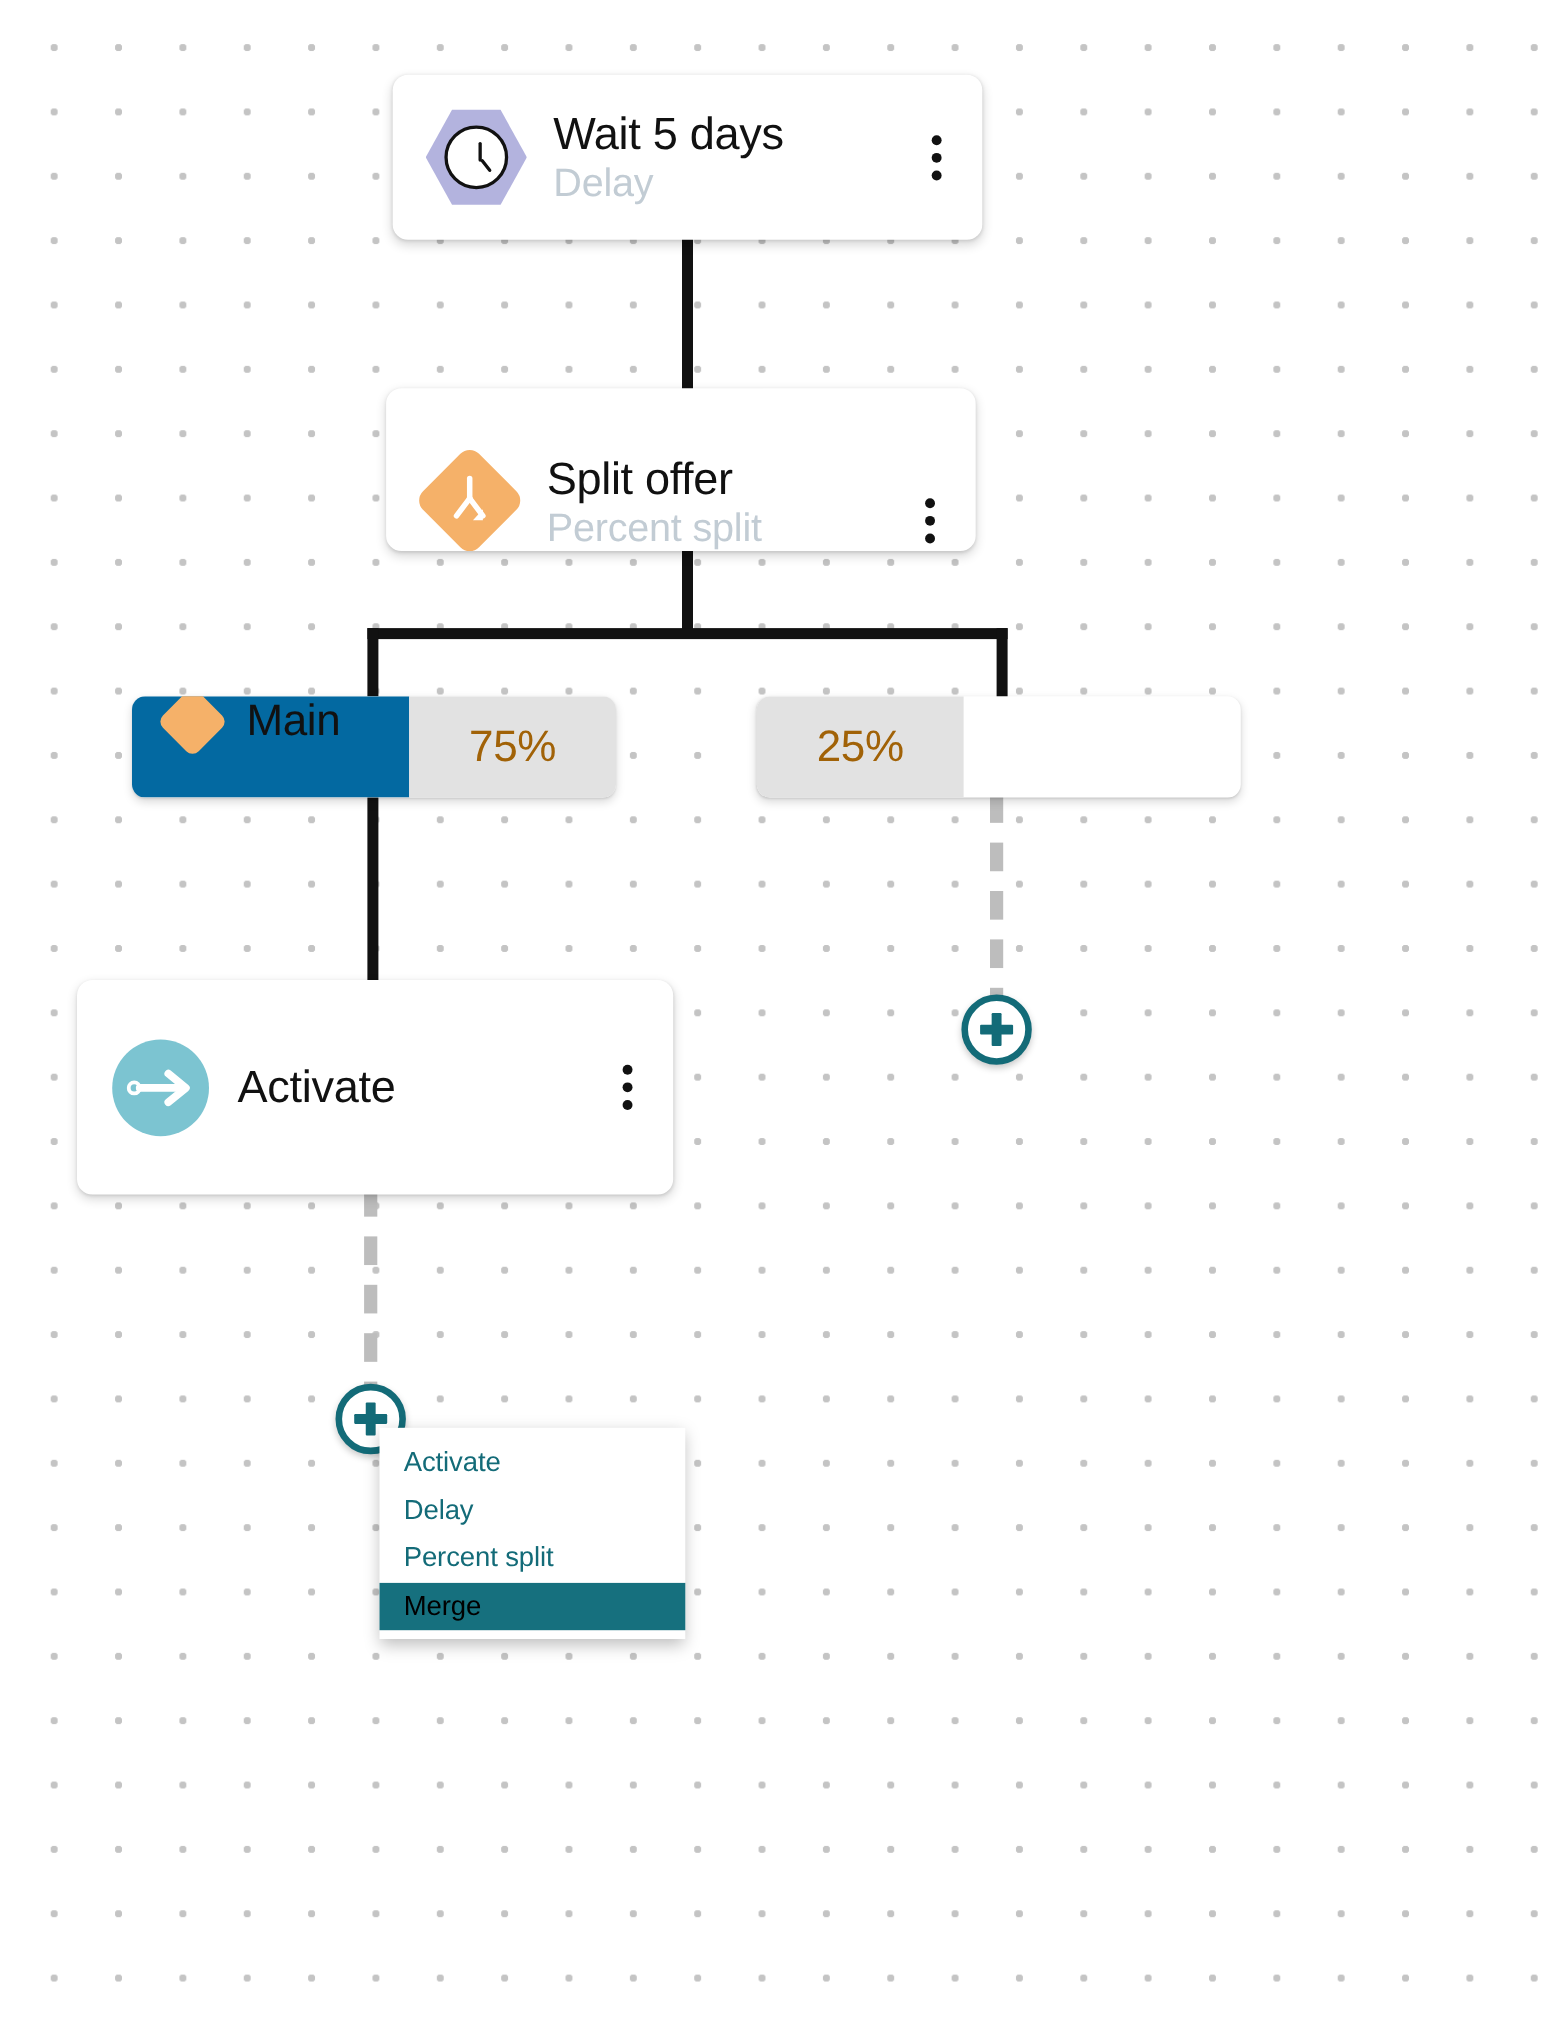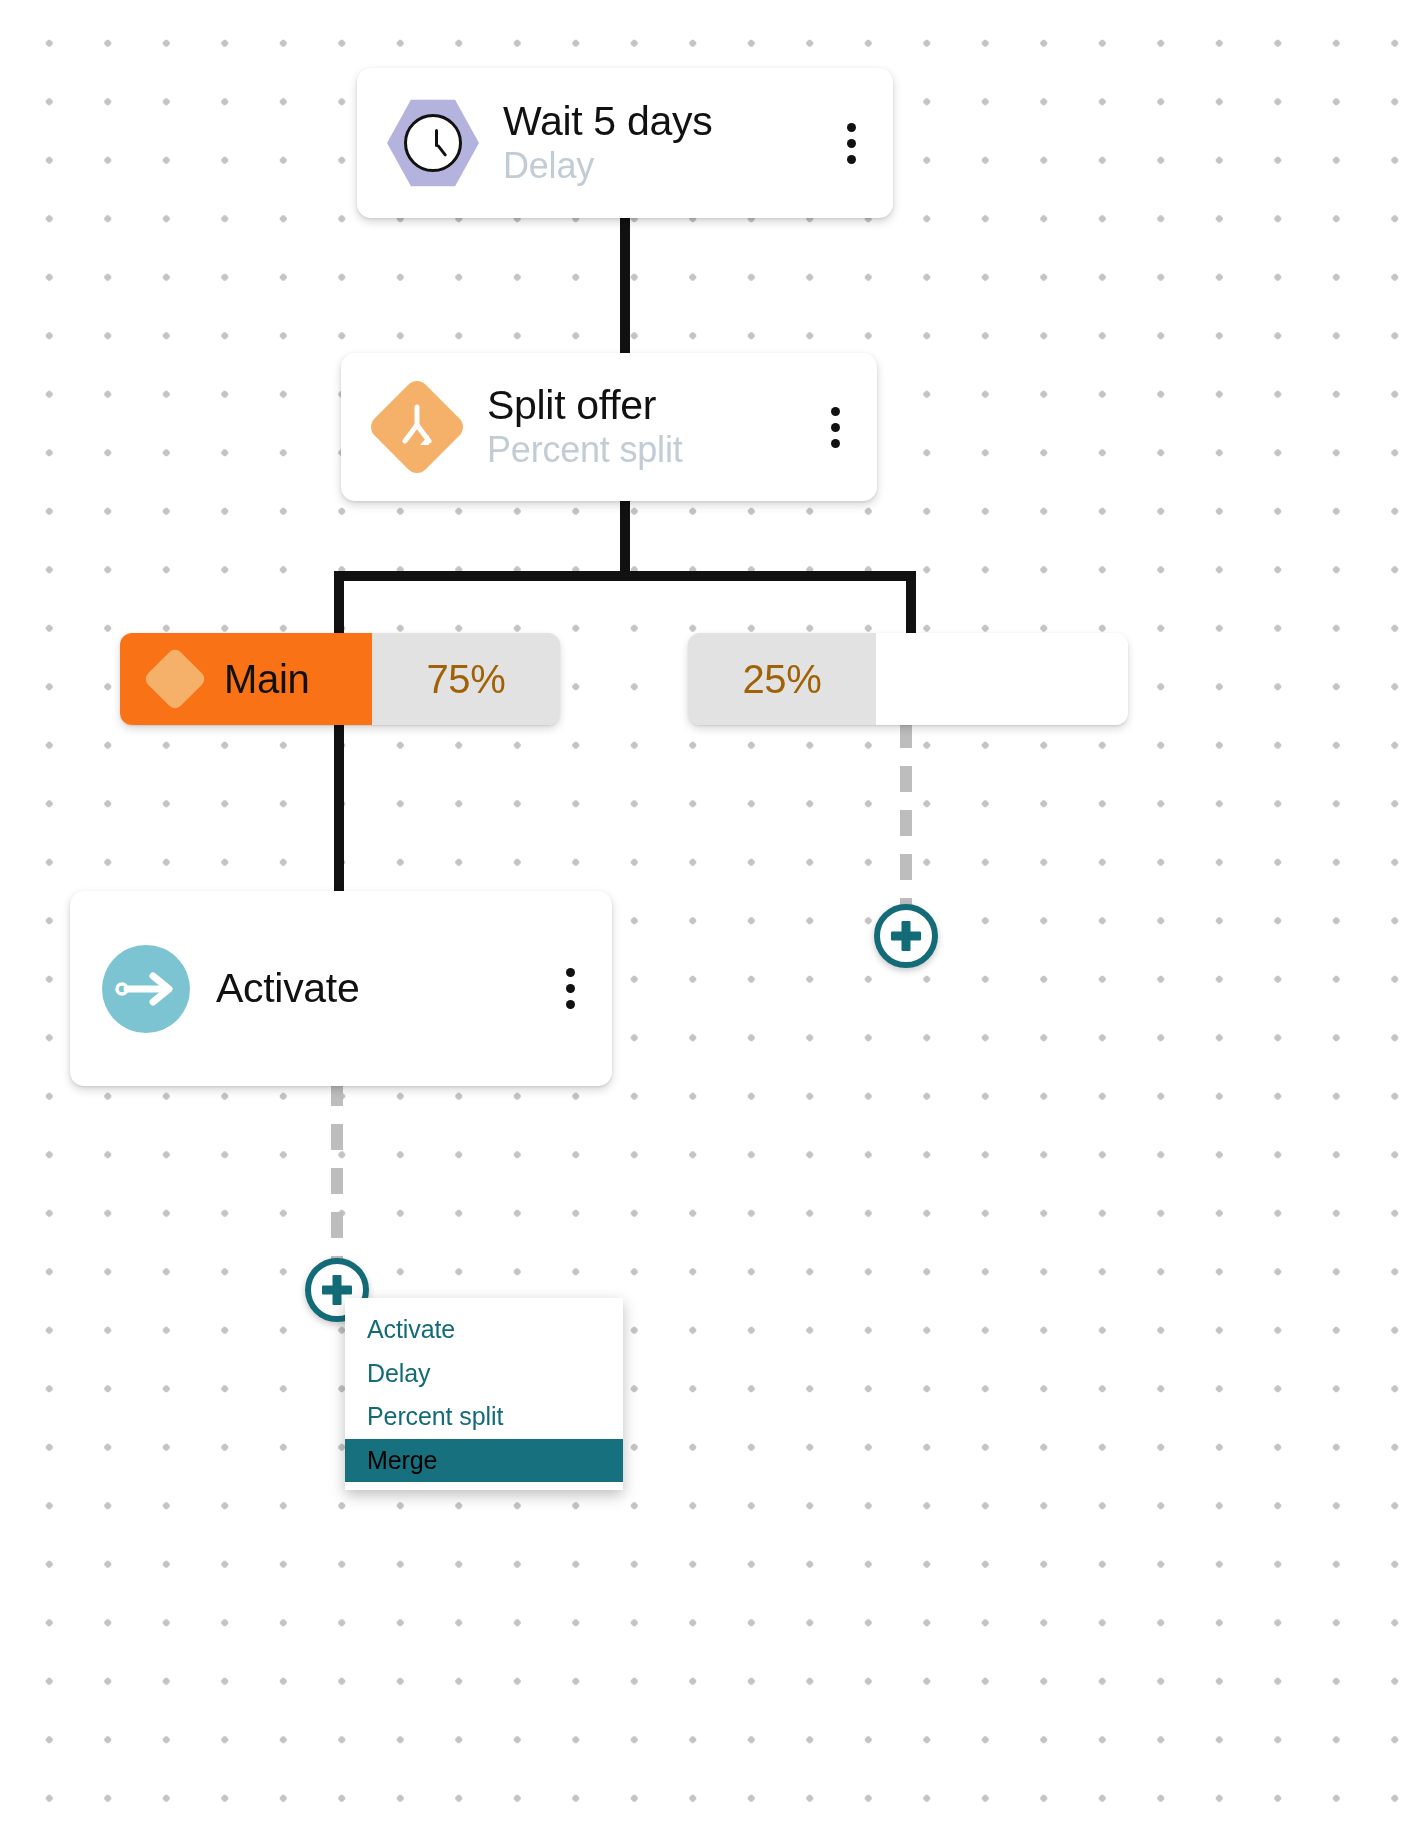--- a/index.html
+++ b/index.html
@@ -109,23 +109,24 @@
     background: #111111;
   }
 
   
   #node-delay {
     left: 357px; top: 68px;
     width: 536px; height: 150px;
     padding: 0 22px 0 30px;
   }
   #node-split {
-    left: 341px; top: 353px;
+    left: 351px; top: 353px;
     width: 536px; height: 148px;
     padding: 0 22px 0 30px;
+    align-items: flex-end;
   }
   #node-activate {
     left: 70px; top: 891px;
     width: 542px; height: 195px;
     padding: 0 22px 0 32px;
   }
 
   
   .hex-icon {
     width: 92px; height: 92px;
@@ -191,24 +192,24 @@
     height: 92px;
     border-radius: 12px;
     box-shadow: 0 4px 9px rgba(0,0,0,0.15), 0 1px 2px rgba(0,0,0,0.10);
     display: flex;
     align-items: stretch;
     overflow: hidden;
     background: #ffffff;
   }
   .chip-label-part {
     display: flex;
-    align-items: center;
+    align-items: flex-start;
     gap: 26px;
     padding: 0 30px 0 32px;
-    background: #f97316;
+    background: #0369a1;
   }
   .chip-pct-part {
     display: flex;
     align-items: center;
     justify-content: center;
     background: #e2e2e2;
     min-width: 148px;
     padding: 0 20px;
   }
   .chip-diamond {

